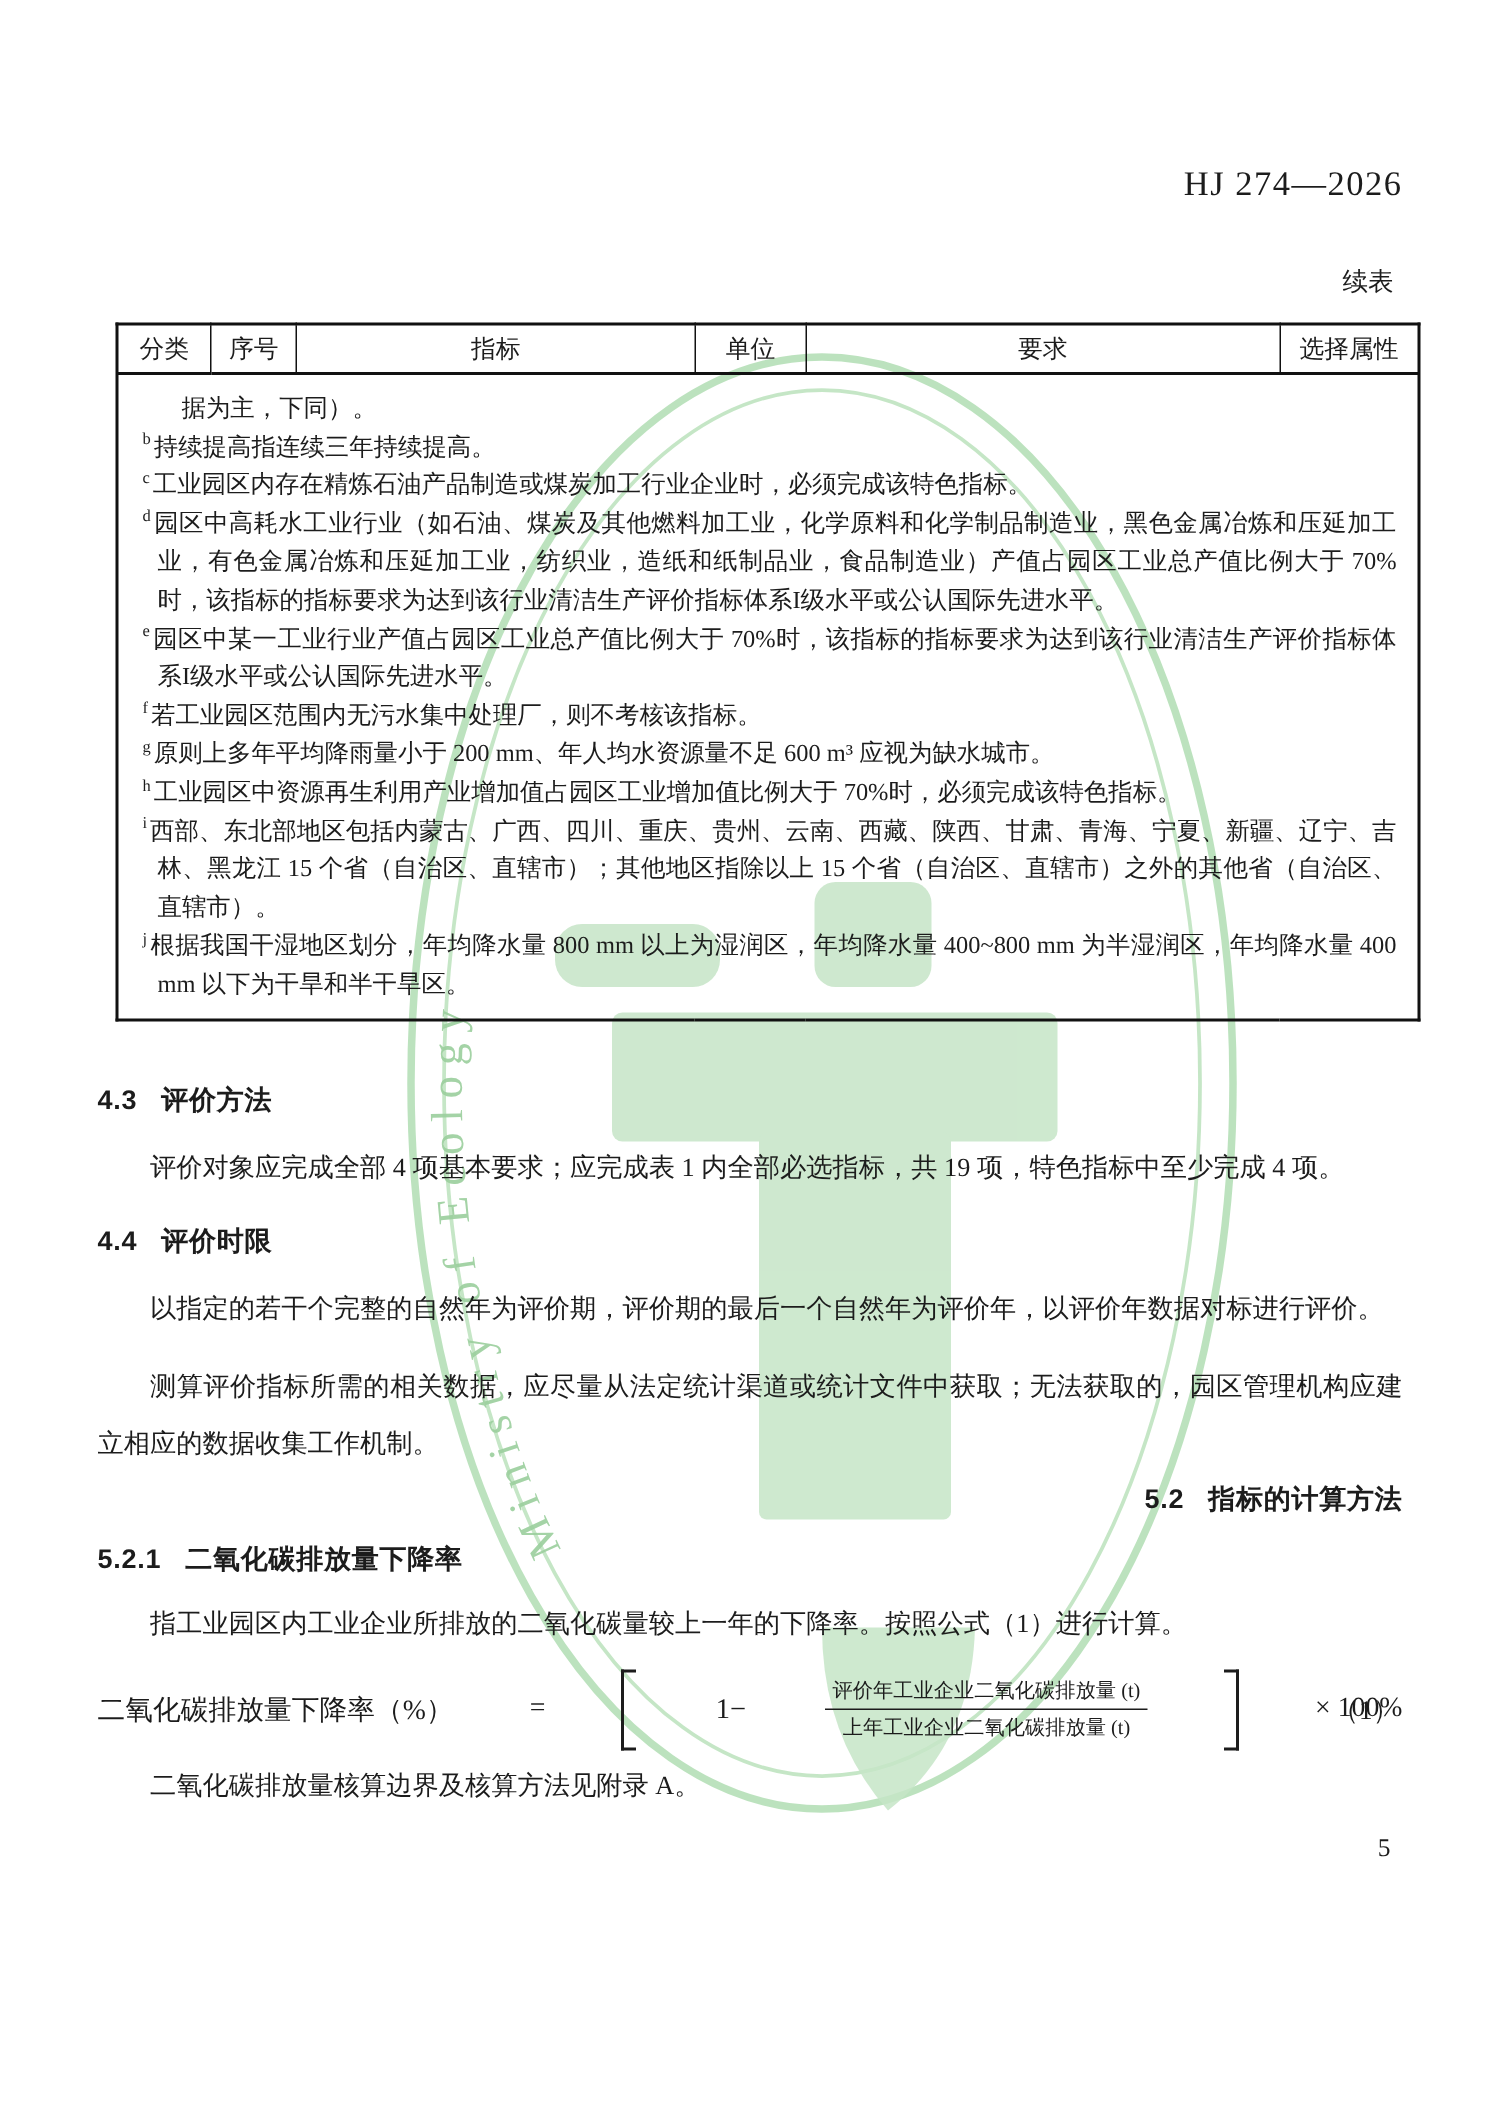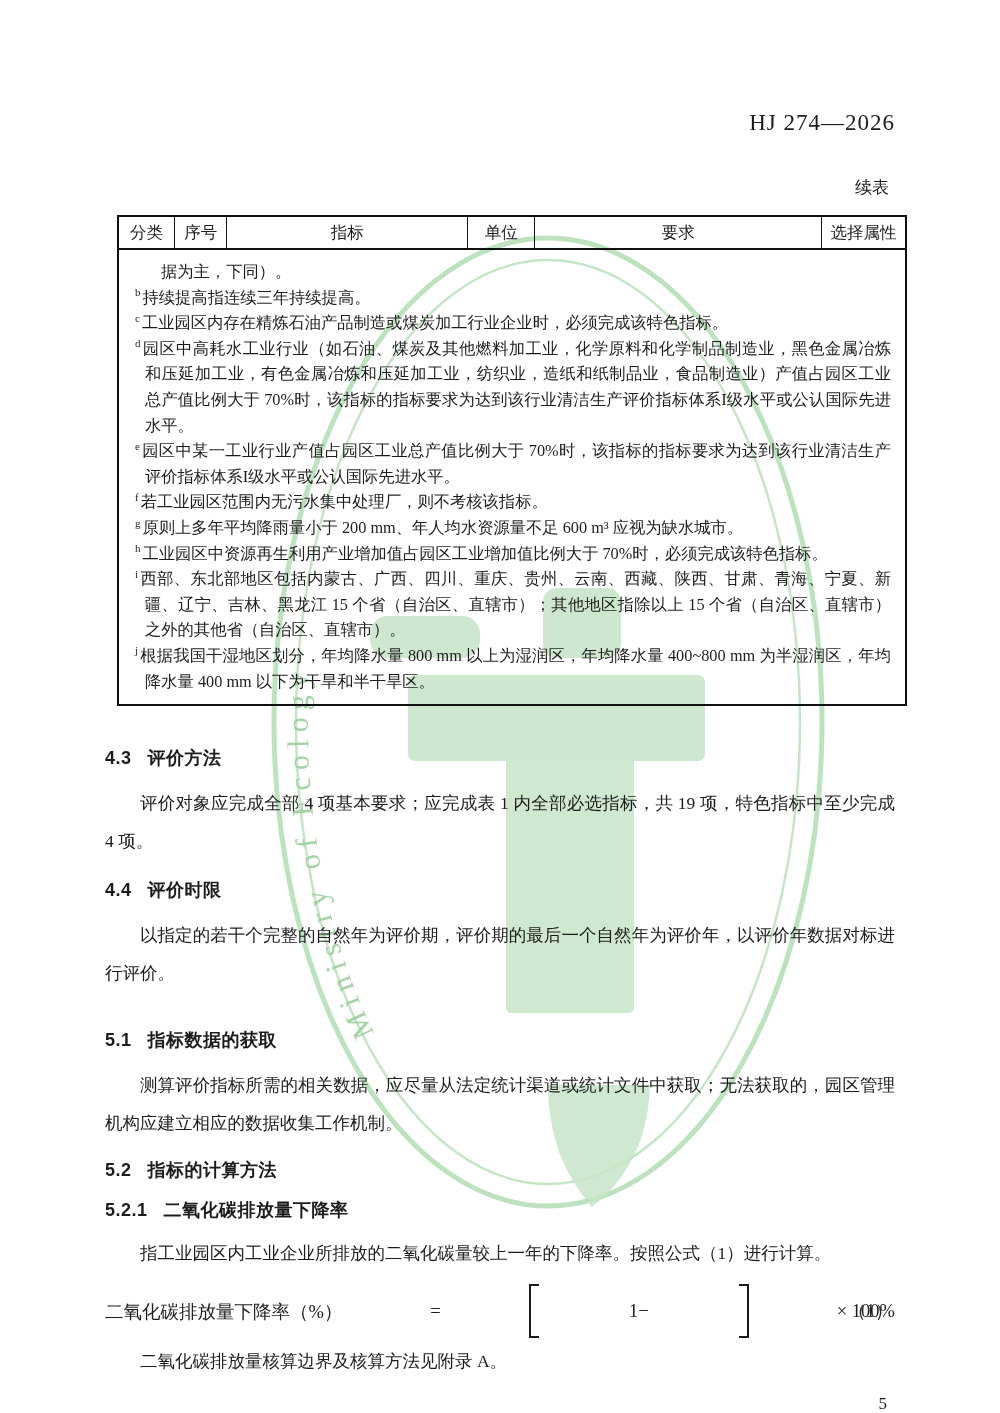--- a/index.html
+++ b/index.html
@@ -11,21 +11,21 @@
     overflow:hidden;
     font-family:"Liberation Serif", serif;
     color:#1c1c1c;
   }
   .watermark{
     position:absolute;left:0;top:0;width:1000px;height:1413px;
     pointer-events:none;z-index:0;
   }
   .content{
     position:relative;z-index:1;
-    padding:0 105px;
+    padding:0 65px;
   }
   .std-no{
     margin-top:110px;
     text-align:right;
     font-size:23px;
     letter-spacing:1px;
     font-family:"Liberation Serif", serif;
   }
   .cont-label{
     margin-top:40px;
@@ -71,21 +71,21 @@
     font-family:"Liberation Sans", sans-serif;
     font-weight:600;
     font-size:18px;
     letter-spacing:0.5px;
   }
   .sec-num{ margin-right:16px; font-weight:600; }
   .h-43{ margin-top:40px; }
   .h-44{ margin-top:18px; }
   .h-5 { margin-top:26px; }
   .h-51{ margin-top:36px; }
-  .h-52{ margin-top:16px; }
+  .h-52{ margin-top:6px;text-align:right; }
   .h-521{ margin-top:16px; }
   .body-p{
     margin:14px 0 0 0;
     font-size:17.5px;
     line-height:38px;
     text-indent:2em;
     text-align:justify;
   }
   .p-521{ margin-top:12px; }
   .formula-row{
@@ -209,39 +209,40 @@
       <span class="sec-num">4.3</span><span class="sec-title">评价方法</span>
     </div>
     <p class="body-p">评价对象应完成全部 4 项基本要求；应完成表 1 内全部必选指标，共 19 项，特色指标中至少完成 4 项。</p>
 
     <div class="sec-h h-44">
       <span class="sec-num">4.4</span><span class="sec-title">评价时限</span>
     </div>
     <p class="body-p">以指定的若干个完整的自然年为评价期，评价期的最后一个自然年为评价年，以评价年数据对标进行评价。</p>
 
 
-    <div class="sec-h h-51">
-      <span class="sec-num">5.1</span><span class="sec-title">指标数据的获取</span>
-    </div>
     <p class="body-p">测算评价指标所需的相关数据，应尽量从法定统计渠道或统计文件中获取；无法获取的，园区管理机构应建立相应的数据收集工作机制。</p>
 
     <div class="sec-h h-52">
       <span class="sec-num">5.2</span><span class="sec-title">指标的计算方法</span>
     </div>
 
     <div class="sec-h h-521">
       <span class="sec-num">5.2.1</span><span class="sec-title">二氧化碳排放量下降率</span>
     </div>
     <p class="body-p p-521">指工业园区内工业企业所排放的二氧化碳量较上一年的下降率。按照公式（1）进行计算。</p>
 
     <div class="formula-row">
       <span>二氧化碳排放量下降率（%）</span>
       <span>=</span>
       <span class="brk brk-l"></span>
       <span class="one-minus">1−</span>
+      <span class="frac">
+        <span class="num">评价年工业企业二氧化碳排放量 (t)</span>
+        <span class="den">上年工业企业二氧化碳排放量 (t)</span>
+      </span>
       <span class="brk brk-r"></span>
       <span class="mult">× 100%</span>
       <span class="eq-no">（1）</span>
     </div>
 
     <p class="formula-note">二氧化碳排放量核算边界及核算方法见附录 A。</p>
 
     <div class="page-num">5</div>
 
   </div>

